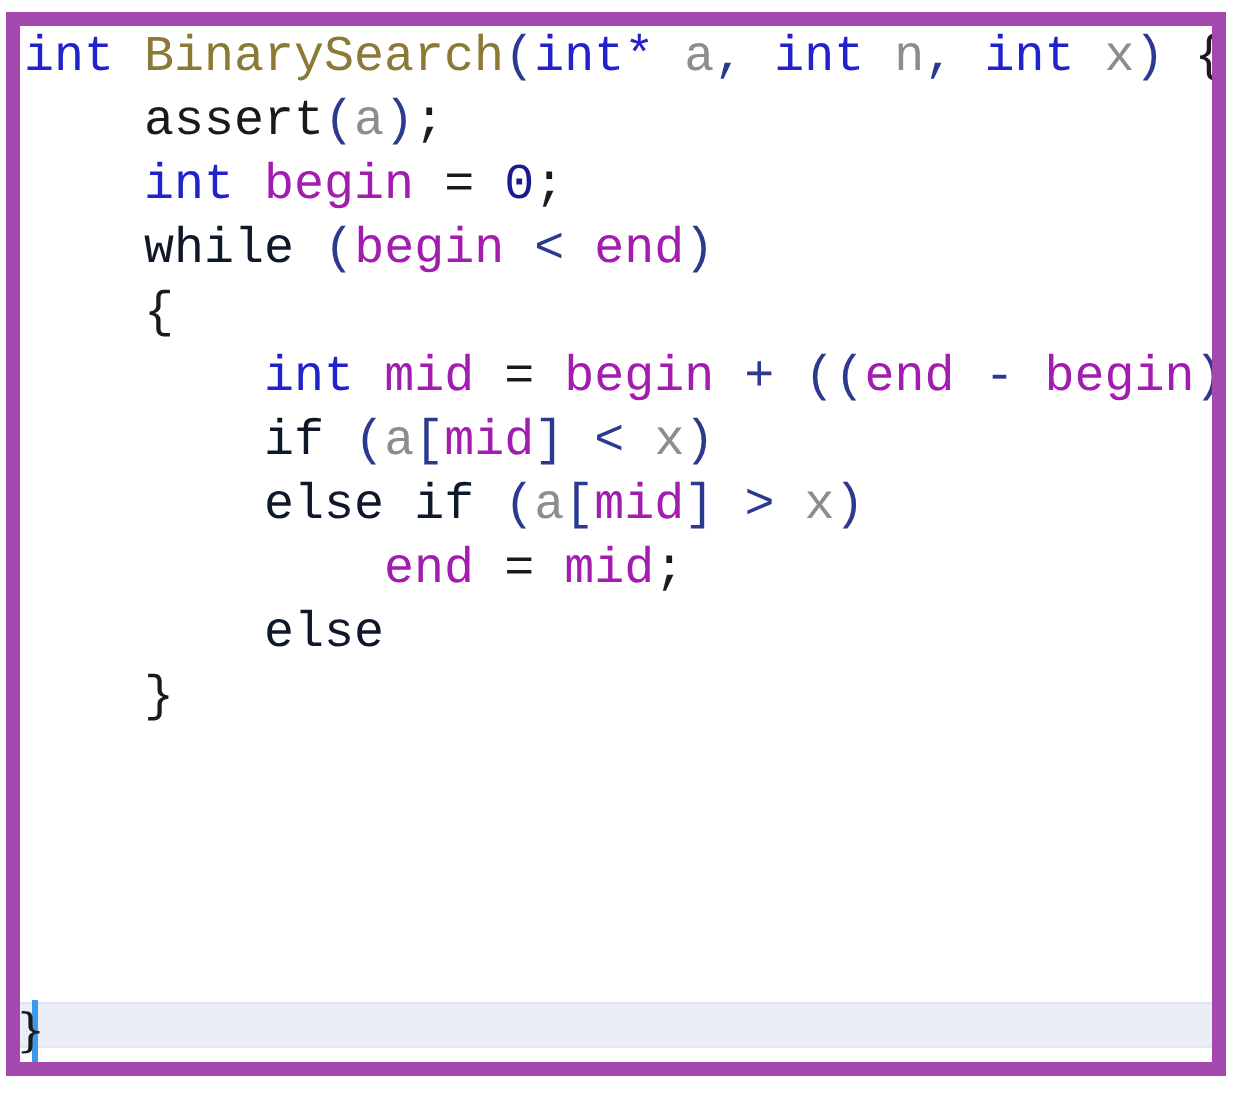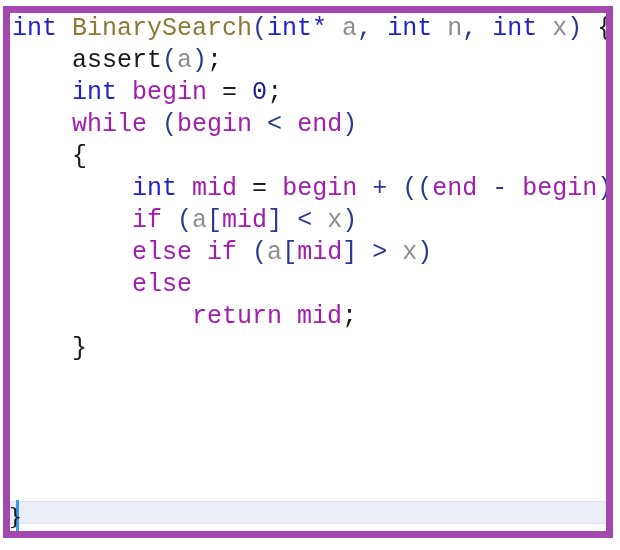--- a/index.html
+++ b/index.html
@@ -74,21 +74,21 @@
     white-space: pre;
     font-size: 25px;
     font-family: Liberation Mono, monospace;
     letter-spacing: 0px;
     color: #1a1a1a;
     padding-left: 2px;
   }
 
   
   .t-type     { color: #2222cc; }
-  .t-keyword  { color: #a21caf; }
+  .t-keyword  { color: #0f172a; }
   .t-func     { color: #8a7a36; }
   .t-ident    { color: #8d8d8d; }
   .t-var      { color: #a21caf; }
   .t-plain    { color: #1a1a1a; }
   .t-num      { color: #1a1a8f; }
   .t-punct    { color: #2b3a8f; }
   .t-op       { color: #2b3a8f; }
 
   
   #trailing-brace {
@@ -116,21 +116,21 @@
 
       <div id="code-lines">
           <div class="code-line"><span class="t-type">int</span><span class="t-plain"> </span><span class="t-func">BinarySearch</span><span class="t-punct">(</span><span class="t-type">int*</span><span class="t-plain"> </span><span class="t-ident">a</span><span class="t-punct">, </span><span class="t-type">int</span><span class="t-plain"> </span><span class="t-ident">n</span><span class="t-punct">, </span><span class="t-type">int</span><span class="t-plain"> </span><span class="t-ident">x</span><span class="t-punct">) </span><span class="t-plain">{</span></div>
           <div class="code-line"><span class="t-plain">    </span><span class="t-plain">assert</span><span class="t-punct">(</span><span class="t-ident">a</span><span class="t-punct">)</span><span class="t-plain">;</span></div>
           <div class="code-line"><span class="t-plain">    </span><span class="t-type">int</span><span class="t-plain"> </span><span class="t-var">begin</span><span class="t-plain"> </span><span class="t-plain">=</span><span class="t-plain"> </span><span class="t-num">0</span><span class="t-plain">;</span></div>
           <div class="code-line"><span class="t-plain">    </span><span class="t-keyword">while</span><span class="t-plain"> </span><span class="t-punct">(</span><span class="t-var">begin</span><span class="t-plain"> </span><span class="t-op">&lt;</span><span class="t-plain"> </span><span class="t-var">end</span><span class="t-punct">)</span></div>
           <div class="code-line"><span class="t-plain">    </span><span class="t-plain">{</span></div>
           <div class="code-line"><span class="t-plain">        </span><span class="t-type">int</span><span class="t-plain"> </span><span class="t-var">mid</span><span class="t-plain"> </span><span class="t-plain">=</span><span class="t-plain"> </span><span class="t-var">begin</span><span class="t-plain"> </span><span class="t-op">+</span><span class="t-plain"> </span><span class="t-punct">((</span><span class="t-var">end</span><span class="t-plain"> </span><span class="t-op">-</span><span class="t-plain"> </span><span class="t-var">begin</span><span class="t-punct">)</span><span class="t-plain"> </span><span class="t-op">&gt;&gt;</span><span class="t-plain"> </span><span class="t-num">1</span><span class="t-punct">)</span><span class="t-plain">;</span></div>
           <div class="code-line"><span class="t-plain">        </span><span class="t-keyword">if</span><span class="t-plain"> </span><span class="t-punct">(</span><span class="t-ident">a</span><span class="t-punct">[</span><span class="t-var">mid</span><span class="t-punct">]</span><span class="t-plain"> </span><span class="t-op">&lt;</span><span class="t-plain"> </span><span class="t-ident">x</span><span class="t-punct">)</span></div>
           <div class="code-line"><span class="t-plain">        </span><span class="t-keyword">else</span><span class="t-plain"> </span><span class="t-keyword">if</span><span class="t-plain"> </span><span class="t-punct">(</span><span class="t-ident">a</span><span class="t-punct">[</span><span class="t-var">mid</span><span class="t-punct">]</span><span class="t-plain"> </span><span class="t-op">&gt;</span><span class="t-plain"> </span><span class="t-ident">x</span><span class="t-punct">)</span></div>
+          <div class="code-line"><span class="t-plain">            </span><span class="t-var">end</span><span class="t-plain"> </span><span class="t-plain">=</span><span class="t-plain"> </span><span class="t-var">mid</span><span class="t-plain">;</span></div>
           <div class="code-line"><span class="t-plain">        </span><span class="t-keyword">else</span></div>
-          <div class="code-line"><span class="t-plain">            </span><span class="t-keyword">return</span><span class="t-plain"> </span><span class="t-var">mid</span><span class="t-plain">;</span></div>
           <div class="code-line"><span class="t-plain">    </span><span class="t-plain">}</span></div>
         </div>
 
     </div>
   </div>
 
 </div>
 
 </body></html>

